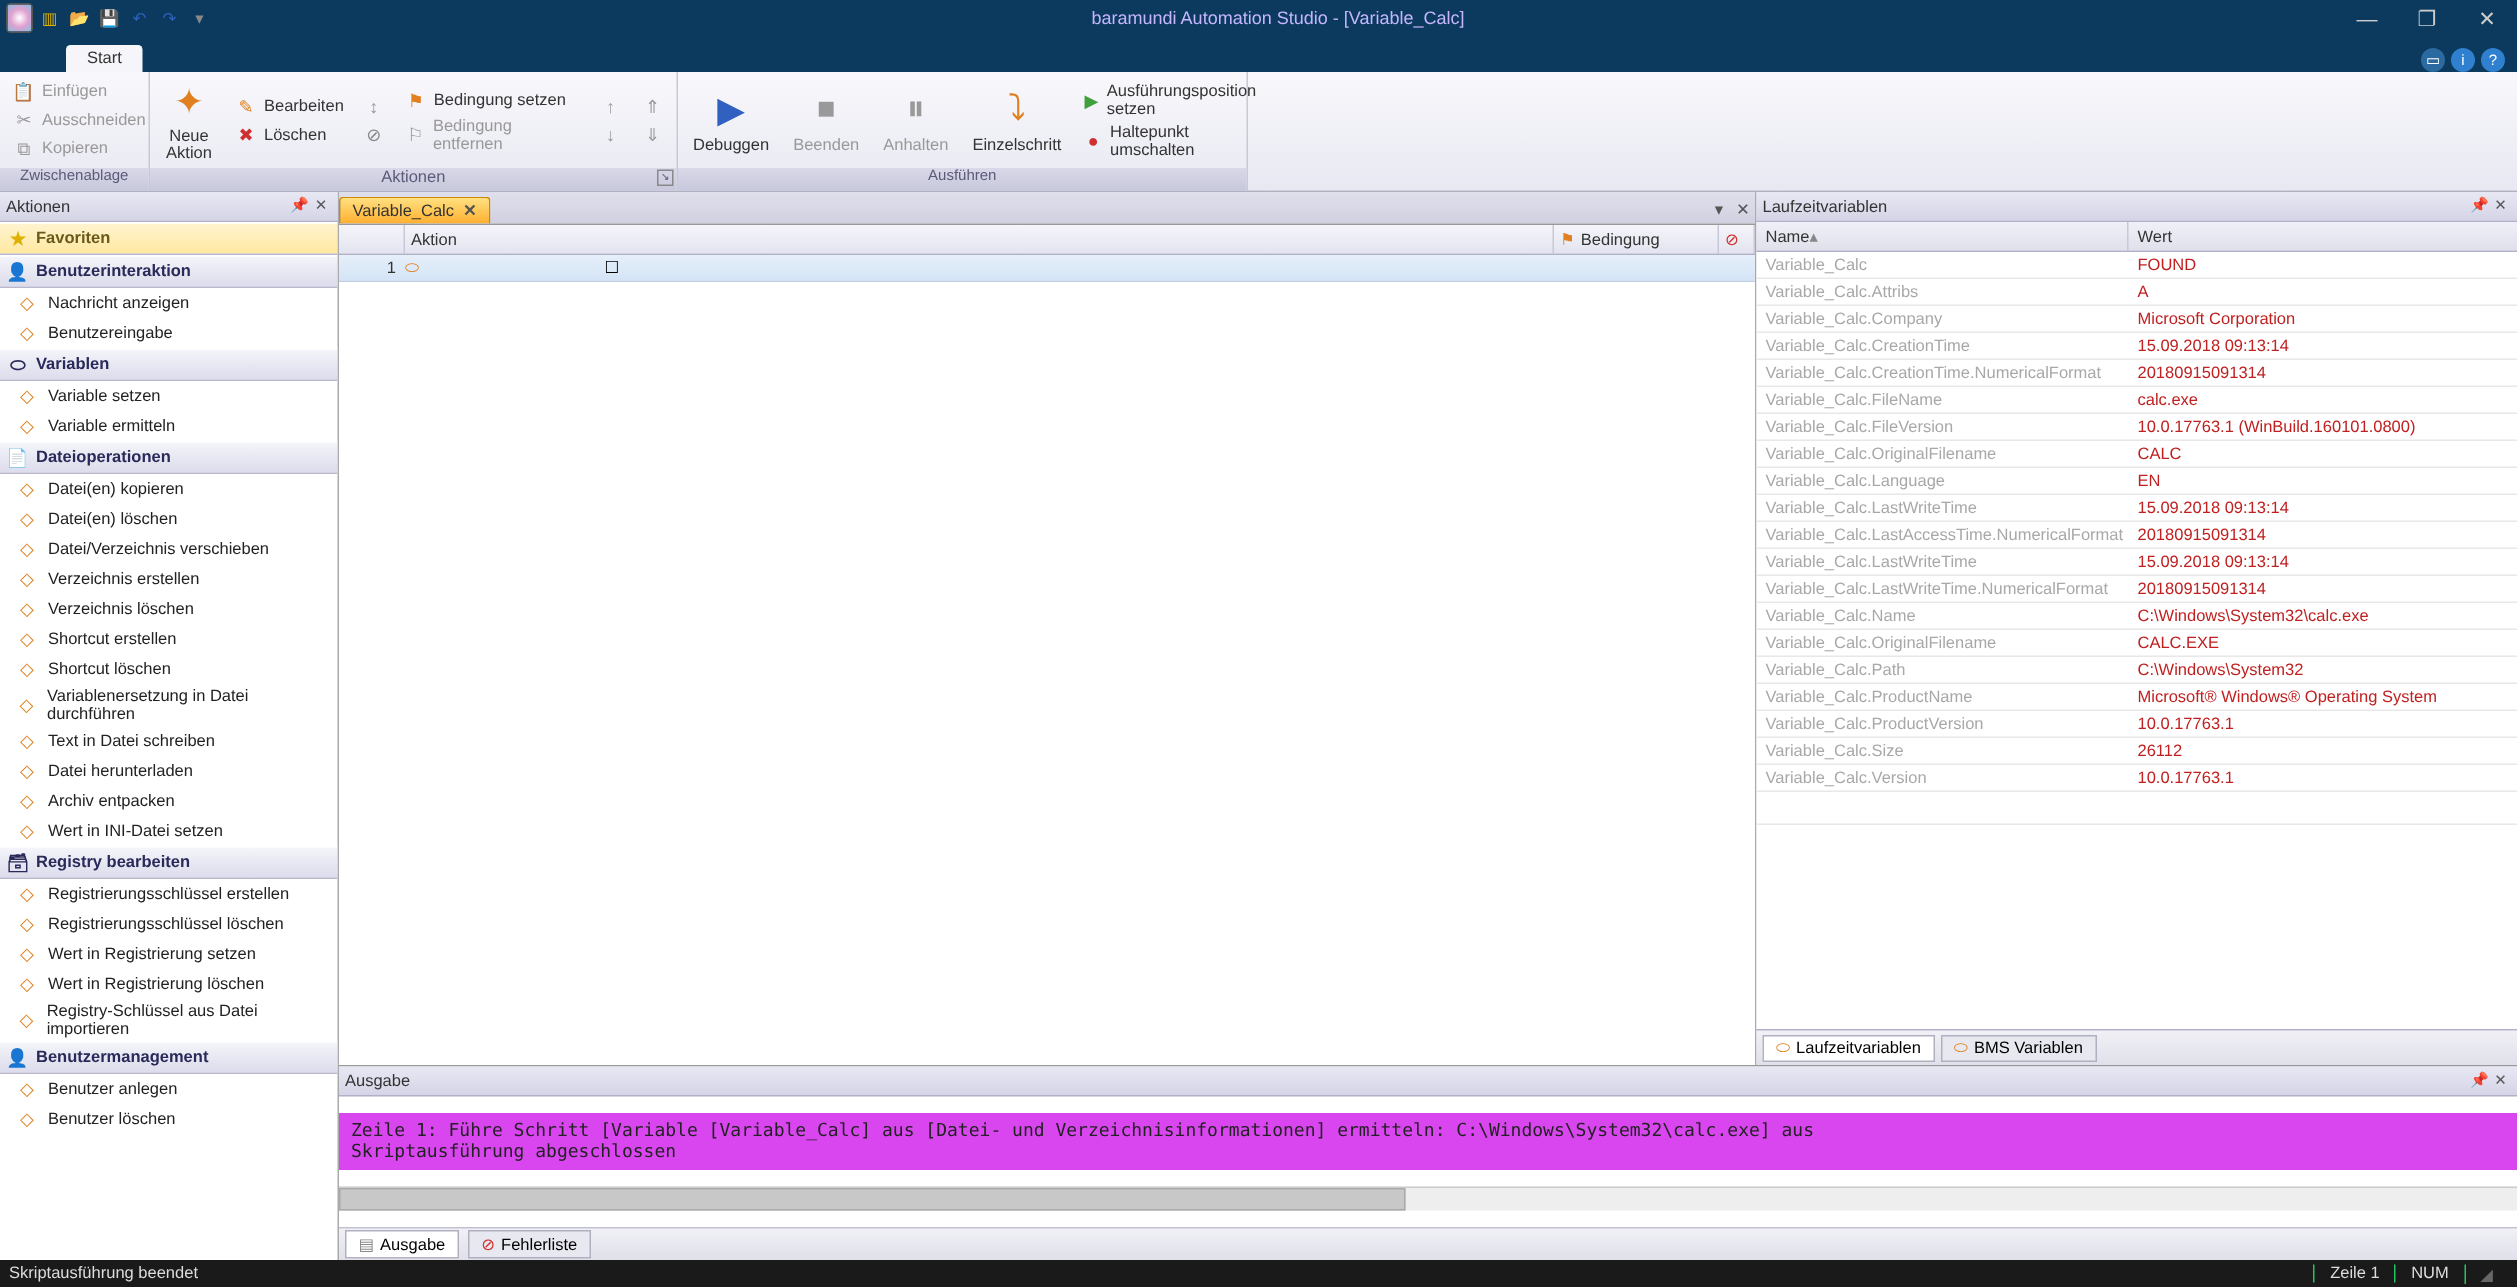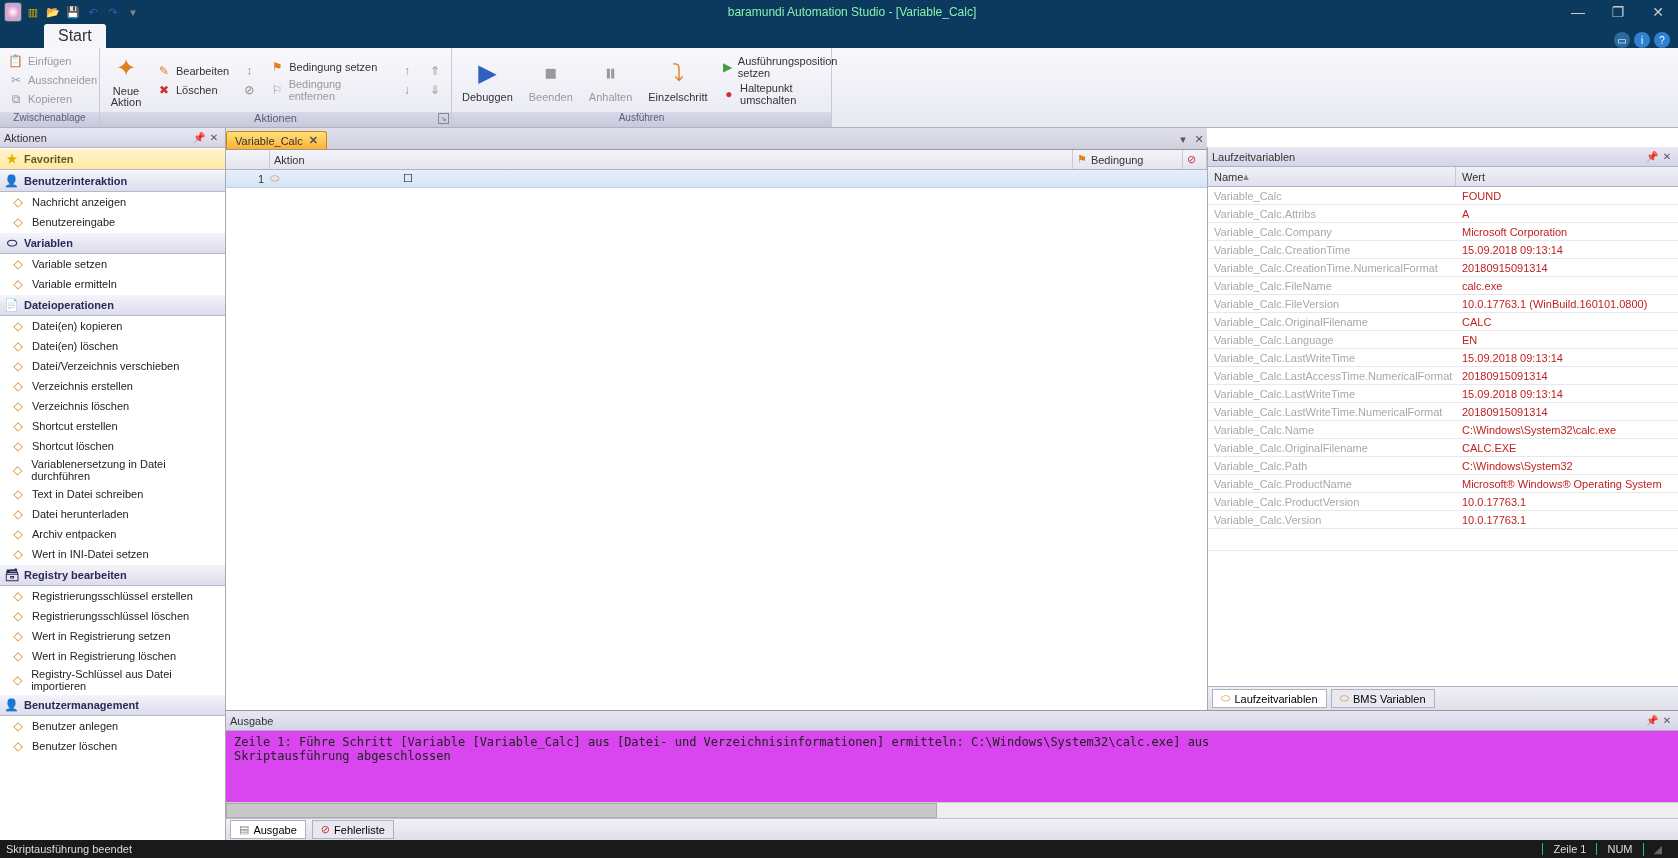--- a/index.html
+++ b/index.html
@@ -2,28 +2,28 @@
 <html><head>
 <meta charset="utf-8">
 <style>
 * { box-sizing: border-box; margin: 0; padding: 0; font-family: "Segoe UI", Tahoma, sans-serif; font-size: 11px; }
 html, body { width: 1678px; height: 858px; overflow: hidden; background: #fff; }
 
 
 .titlebar { height: 24px; background: #0b3a5e; display: flex; align-items: center; color: #aaa; }
 .titlebar .qat { display: flex; align-items: center; gap: 2px; padding: 0 4px; }
 .titlebar .qat-item { width: 18px; height: 18px; display: flex; align-items: center; justify-content: center; cursor: pointer; }
-.titlebar .title { flex: 1; text-align: center; color: #86efac; font-size: 12px; }
+.titlebar .title { flex: 1; text-align: center; color: #c4b5fd; font-size: 12px; }
 .titlebar .win-controls { display: flex; }
 .titlebar .win-btn { width: 40px; height: 24px; display: flex; align-items: center; justify-content: center; color: #ccc; cursor: pointer; font-size: 14px; }
 .orb { width: 26px; height: 20px; background: radial-gradient(circle, #fff, #e0a0d0, #80c0e0); border-radius: 3px; border: 1px solid #555; }
 
 
 .tabstrip { height: 24px; background: #0b3a5e; display: flex; align-items: flex-end; padding-left: 44px; }
-.tab { background: #f5f5fa; padding: 3px 14px; border-radius: 3px 3px 0 0; font-size: 16px; color: #333; cursor: pointer; }
+.tab { background: #f5f5fa; padding: 3px 14px; border-radius: 3px 3px 0 0; font-size: 11px; color: #333; cursor: pointer; }
 .tabstrip .right-icons { margin-left: auto; display: flex; gap: 4px; padding-right: 8px; align-items: center; }
 .tabstrip .ri { width: 16px; height: 16px; border-radius: 8px; display: flex; align-items: center; justify-content: center; color: #fff; font-size: 10px; cursor: pointer; }
 
 .ribbon { height: 80px; background: linear-gradient(#f8f8fc, #e8e8f2); border-bottom: 1px solid #b0b0c0; display: flex; }
 .ribbon-group { border-right: 1px solid #c8c8d8; display: flex; flex-direction: column; }
 .ribbon-group-body { flex: 1; display: flex; align-items: center; padding: 2px 4px; gap: 4px; }
 .ribbon-group-label { height: 15px; background: linear-gradient(#d8d8e8, #c8c8dc); text-align: center; font-size: 10px; color: #5a5a7a; position: relative; }
 .ribbon-group-label .launcher { position: absolute; right: 2px; top: 1px; width: 11px; height: 11px; border: 1px solid #888; font-size: 7px; line-height: 9px; cursor: pointer; }
 .rbtn { display: flex; align-items: center; gap: 4px; padding: 1px 4px; cursor: pointer; color: #333; }
 .rbtn.disabled { color: #999; }
@@ -58,35 +58,35 @@
 .gh-cell { border-right: 1px solid #c8c8d8; padding: 0 4px; height: 100%; display: flex; align-items: center; gap: 4px; }
 .script-body { flex: 1; background: #fff; overflow: auto; }
 .script-row { display: flex; align-items: center; height: 18px; background: linear-gradient(#e6effa, #d4e4f6); border-bottom: 1px solid #c0d0e4; }
 .sr-num { width: 44px; text-align: right; padding-right: 6px; color: #333; }
 .sr-icon { width: 16px; }
 .sr-txt { flex: 1; padding-left: 2px; color: #10307a; }
 .sr-cond { width: 110px; }
 .sr-chk { width: 24px; text-align: center; }
 
 
-.rightpanel { width: 471px; border-left: 1px solid #aaa; display: flex; flex-direction: column; margin-top: 19px; }
+.rightpanel { width: 508px; border-left: 1px solid #aaa; display: flex; flex-direction: column; }
 .vars-header { height: 20px; background: linear-gradient(#f0f0f8, #e0e0ec); border-bottom: 1px solid #b0b0c8; display: flex; }
 .vh-cell { padding: 0 6px; display: flex; align-items: center; color: #333; }
 .vh-name { width: 248px; border-right: 1px solid #c8c8d8; }
 .vh-sort { width: 12px; color: #888; }
 .vars-body { flex: 1; overflow: auto; background: #fff; }
 .var-row { display: flex; height: 18px; border-bottom: 1px solid #e8e8e8; align-items: center; }
 .var-name { width: 248px; padding: 0 6px; color: #a8a8a8; white-space: nowrap; overflow: hidden; }
 .var-val { flex: 1; padding: 0 6px; color: #c02020; white-space: nowrap; overflow: hidden; }
 .vars-tabs { height: 24px; border-top: 1px solid #b0b0c8; background: linear-gradient(#f0f0f6, #e0e0ea); display: flex; align-items: center; padding: 0 4px; gap: 4px; }
 .vtab { border: 1px solid #b0b0c0; background: #fff; padding: 2px 8px; cursor: pointer; display: flex; align-items: center; gap: 4px; font-size: 11px; }
 .vtab.inactive { background: #e8e8f0; }
 
 
-.output { border-top: 1px solid #999; display: flex; flex-direction: column; height: 130px; }
+.output { border-top: 1px solid #999; display: flex; flex-direction: column; height: 130px; gap: 11px; }
 .out-body { flex: 1; background: #d946ef; font-family: Consolas, monospace; font-size: 12px; padding: 4px 8px; white-space: pre; overflow: auto; color: #222; }
 .out-scroll { height: 16px; background: #eee; border-top: 1px solid #ccc; position: relative; }
 .out-thumb { position: absolute; left: 0; width: 49%; height: 100%; background: #c8c8c8; border: 1px solid #aaa; }
 .out-tabs { height: 22px; background: linear-gradient(#f0f0f6, #e0e0ea); border-top: 1px solid #c0c0d0; display: flex; align-items: center; padding: 0 4px; gap: 6px; }
 
 
 .statusbar { height: 18px; background: #1a1a1a; color: #ddd; display: flex; align-items: center; padding: 0 6px; font-size: 11px; }
 .statusbar .spacer { flex: 1; }
 .statusbar .cell { padding: 0 10px; border-left: 1px solid #22c55e; }
 
@@ -486,20 +486,24 @@
             </div>
             <div class="var-row">
               <div class="var-name">Variable_Calc.ProductName</div>
               <div class="var-val">Microsoft® Windows® Operating System</div>
             </div>
             <div class="var-row">
               <div class="var-name">Variable_Calc.ProductVersion</div>
               <div class="var-val">10.0.17763.1</div>
             </div>
             <div class="var-row">
+              <div class="var-name">Variable_Calc.Size</div>
+              <div class="var-val">26112</div>
+            </div>
+            <div class="var-row">
               <div class="var-name">Variable_Calc.Version</div>
               <div class="var-val">10.0.17763.1</div>
             </div>
             <div class="var-row" style="height: 22px;">
               <div class="var-name"></div>
               <div class="var-val"></div>
             </div>
           </div>
         <div class="vars-tabs">
           <div class="vtab">

